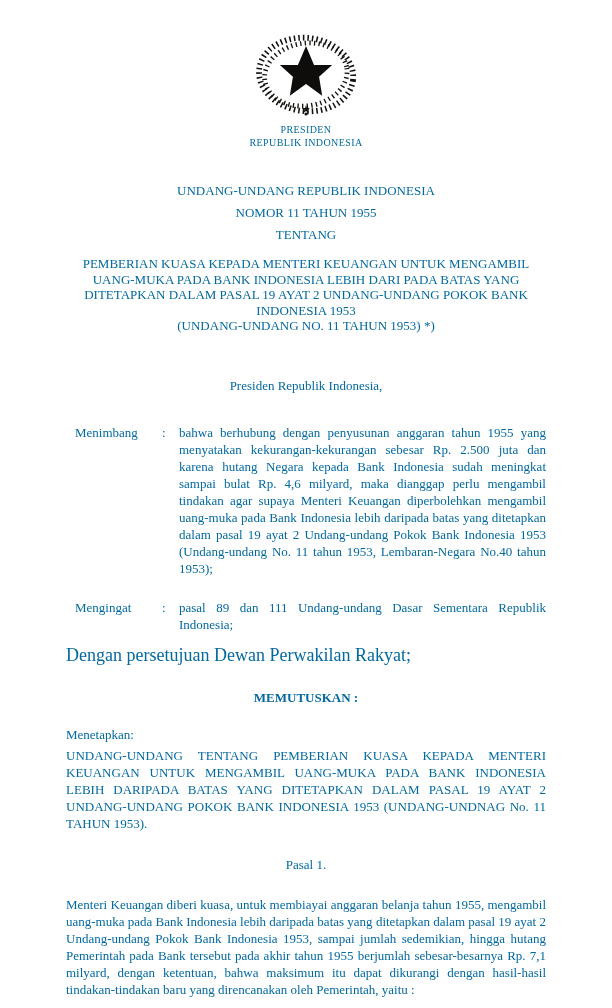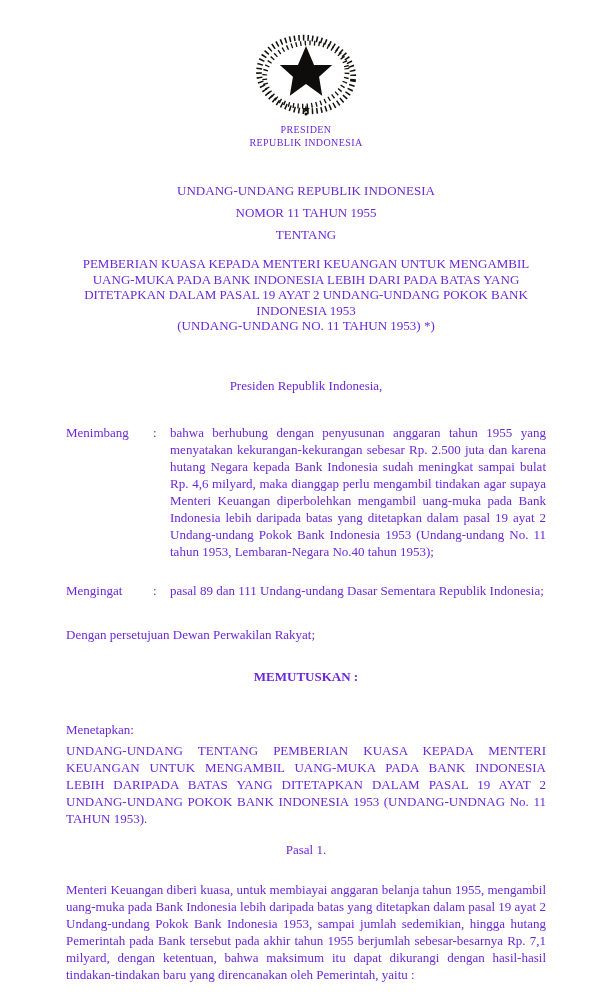--- a/index.html
+++ b/index.html
@@ -4,21 +4,21 @@
 <style>
   * { margin: 0; padding: 0; box-sizing: border-box; }
   html, body { background: #ffffff; }
   .page {
     position: relative;
     width: 612px;
     height: 1008px;
     margin: 0 auto;
     background: #ffffff;
     font-family: "Liberation Serif", "DejaVu Serif", serif;
-    color: #6d28d9;
+    color: #0369a1;
     padding: 0 66px;
     overflow: hidden;
   }
   
   .letterhead { text-align: center; padding-top: 33px; }
   .seal { display: inline-block; }
   .org-name {
     margin-top: 3px;
     font-size: 10px;
     line-height: 12.5px;
@@ -27,28 +27,28 @@
   
   .title-block { margin-top: 35px; text-align: center; }
   .title-line { font-size: 13px; line-height: 13px; margin-bottom: 9px; }
   .title-subject { font-size: 13px; line-height: 15.5px; margin-top: 15px; }
   .title-ref { font-size: 13px; line-height: 15.5px; }
   
   .opening { margin-top: 44px; text-align: center; font-size: 13px; }
   .c-row { display: flex; font-size: 13px; line-height: 17px; }
   .c-row.first { margin-top: 30px; }
   .c-row.second { margin-top: 22px; }
-  .c-label { width: 87px; flex: 0 0 87px; }
+  .c-label { width: 87px; flex: 0 0 87px; margin-left: 9px; }
   .c-colon { width: 17px; flex: 0 0 17px; }
   .c-text { flex: 1 1 auto; text-align: justify; }
-  .agreement { margin-top: 27px; font-size: 13px; line-height: 17px; }
+  .agreement { margin-top: 14px; font-size: 18px; line-height: 17px; }
   .decision-heading { margin-top: 26px; text-align: center; font-size: 13px; font-weight: bold; }
-  .enacting { margin-top: 36px; font-size: 13px; line-height: 17px; }
+  .enacting { margin-top: 20px; font-size: 13px; line-height: 17px; }
   .enactment { margin-top: 4px; font-size: 13px; line-height: 17px; text-align: justify; }
-  .article-heading { margin-top: 15px; text-align: center; font-size: 13px; }
+  .article-heading { margin-top: 25px; text-align: center; font-size: 13px; }
   .article-body { margin-top: 23px; font-size: 13px; line-height: 17px; text-align: justify; }
 </style>
 </head>
 <body>
 
 <div class="page">
 
   <div class="letterhead">
     <span class="seal">
       <svg width="106" height="84" viewBox="-55 -44 110 87" xmlns="http://www.w3.org/2000/svg">

